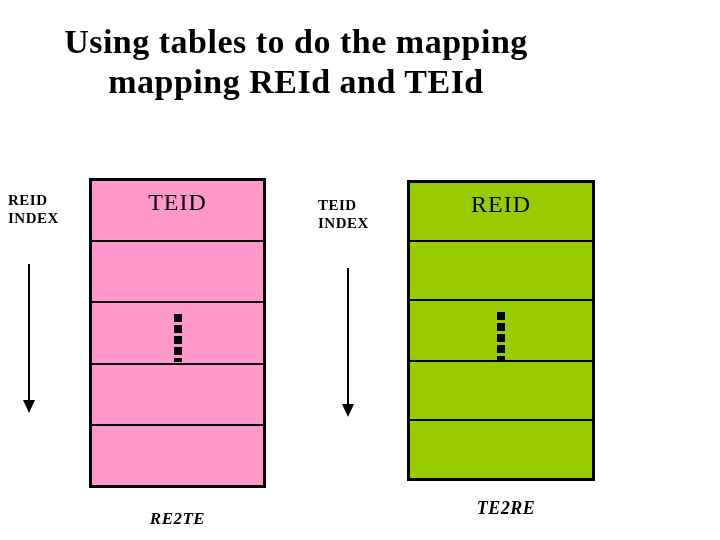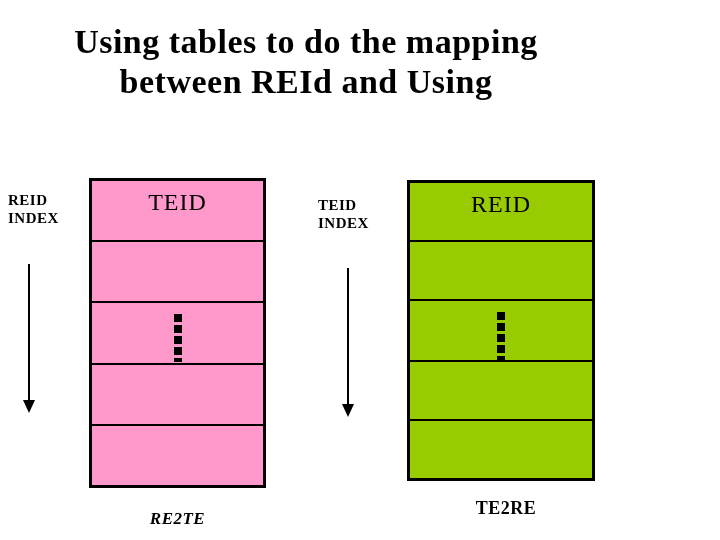--- a/index.html
+++ b/index.html
@@ -13,21 +13,20 @@
   }
 
   .slide-title {
     position: absolute;
     left: 0; top: 22px; width: 592px;
     text-align: center;
     font-weight: bold;
     font-size: 34px;
     line-height: 40px;
     letter-spacing: 0.5px;
-    margin-left: 10px;
   }
 
   .index-label {
     position: absolute;
     font-weight: bold;
     font-size: 15px;
     line-height: 18px;
     letter-spacing: 0.5px;
   }
   .index-label.left  { left: 8px;   top: 191px; }
@@ -77,28 +76,28 @@
     background: repeating-linear-gradient(to bottom, #000 0px, #000 8px, transparent 8px, transparent 11px);
   }
 
   .table-caption {
     position: absolute;
     text-align: center;
     font-weight: bold;
     letter-spacing: 0.5px;
   }
   .table-caption.re2te { left: 89px;  width: 177px; top: 509px; font-size: 17px; font-style: italic; }
-  .table-caption.te2re { left: 412px; width: 188px; top: 498px; font-size: 18px; }
+  .table-caption.te2re { left: 412px; width: 188px; top: 498px; font-size: 18px; font-style: italic; }
 </style>
 </head>
 <body>
 
 <div class="slide-title">
   <div>Using tables to do the mapping</div>
-  <div>between REId and Using</div>
+  <div>mapping REId and TEId</div>
 </div>
 
 <div class="index-label left">
   <div>REID</div>
   <div>INDEX</div>
 </div>
 <div class="down-arrow left">
   <div class="arrow-shaft"></div>
   <div class="arrow-head"></div>
 </div>

